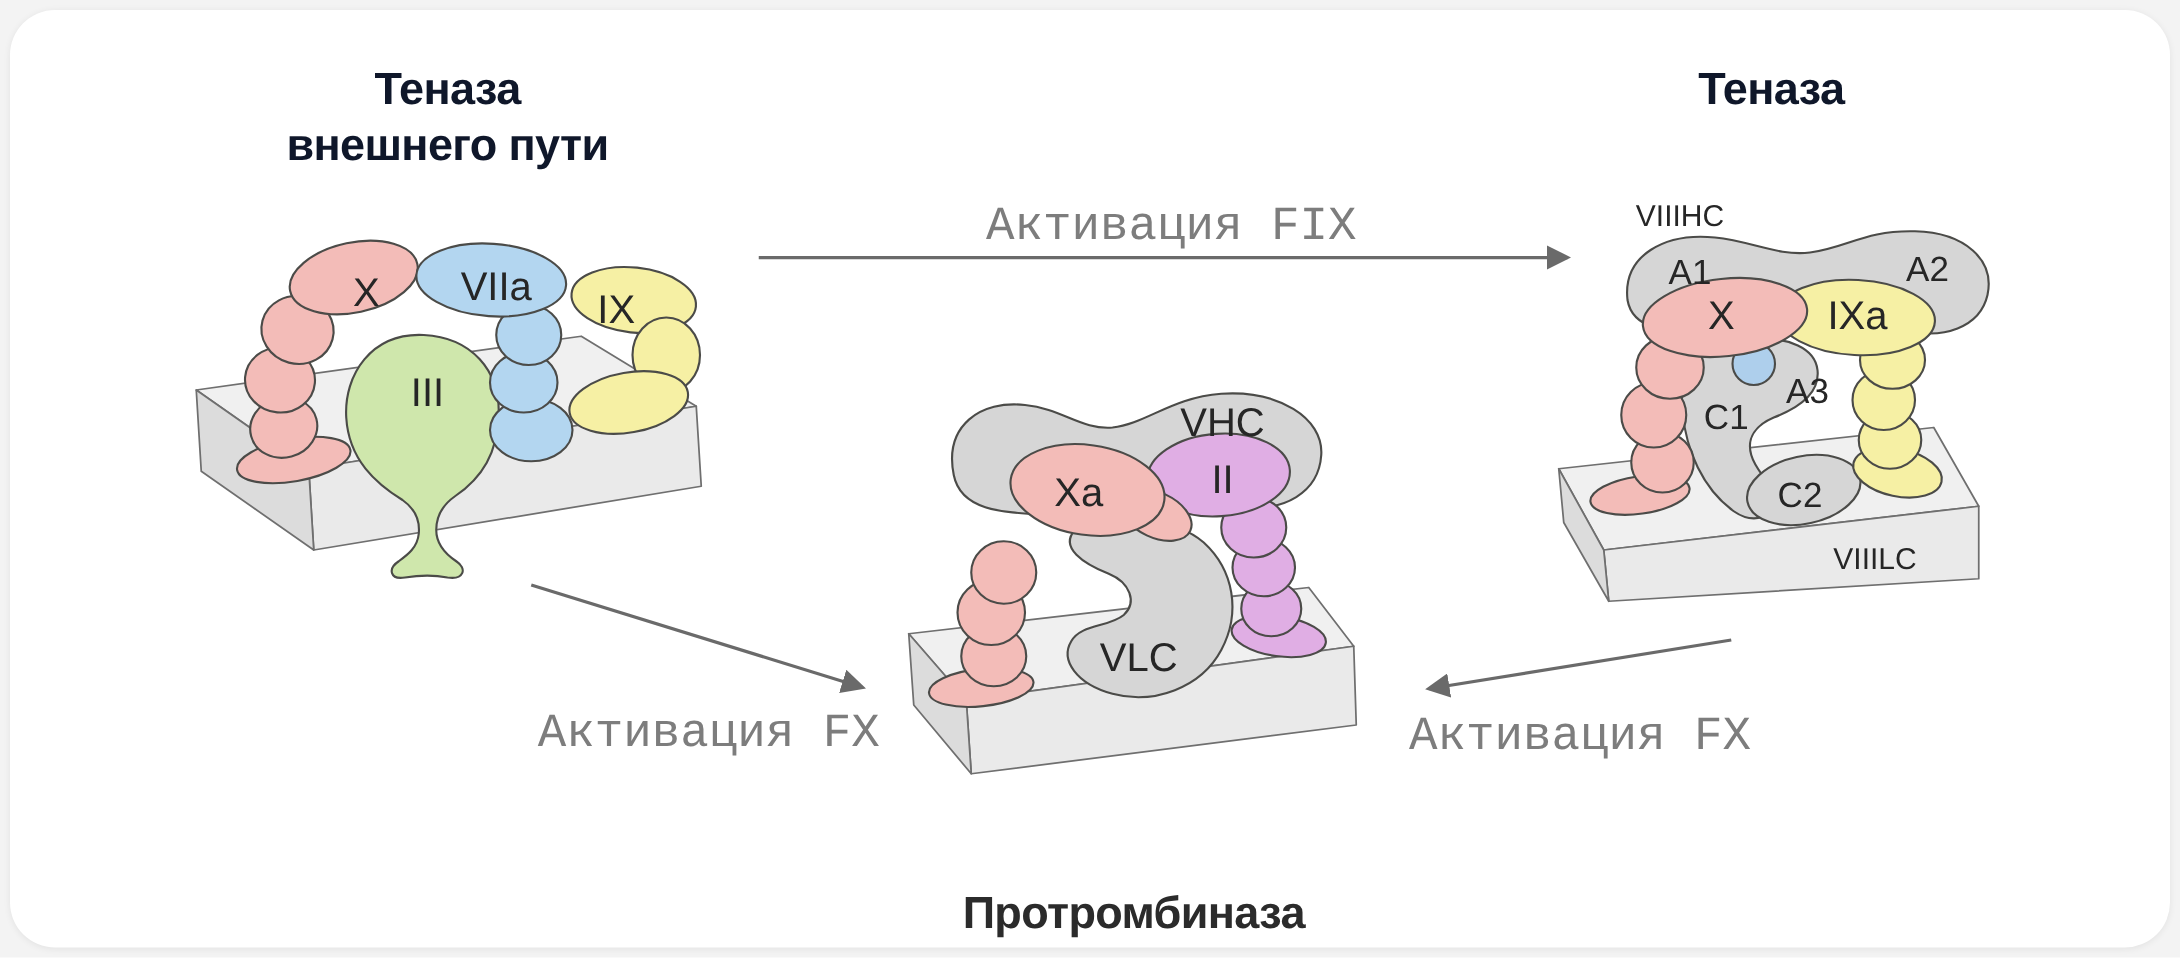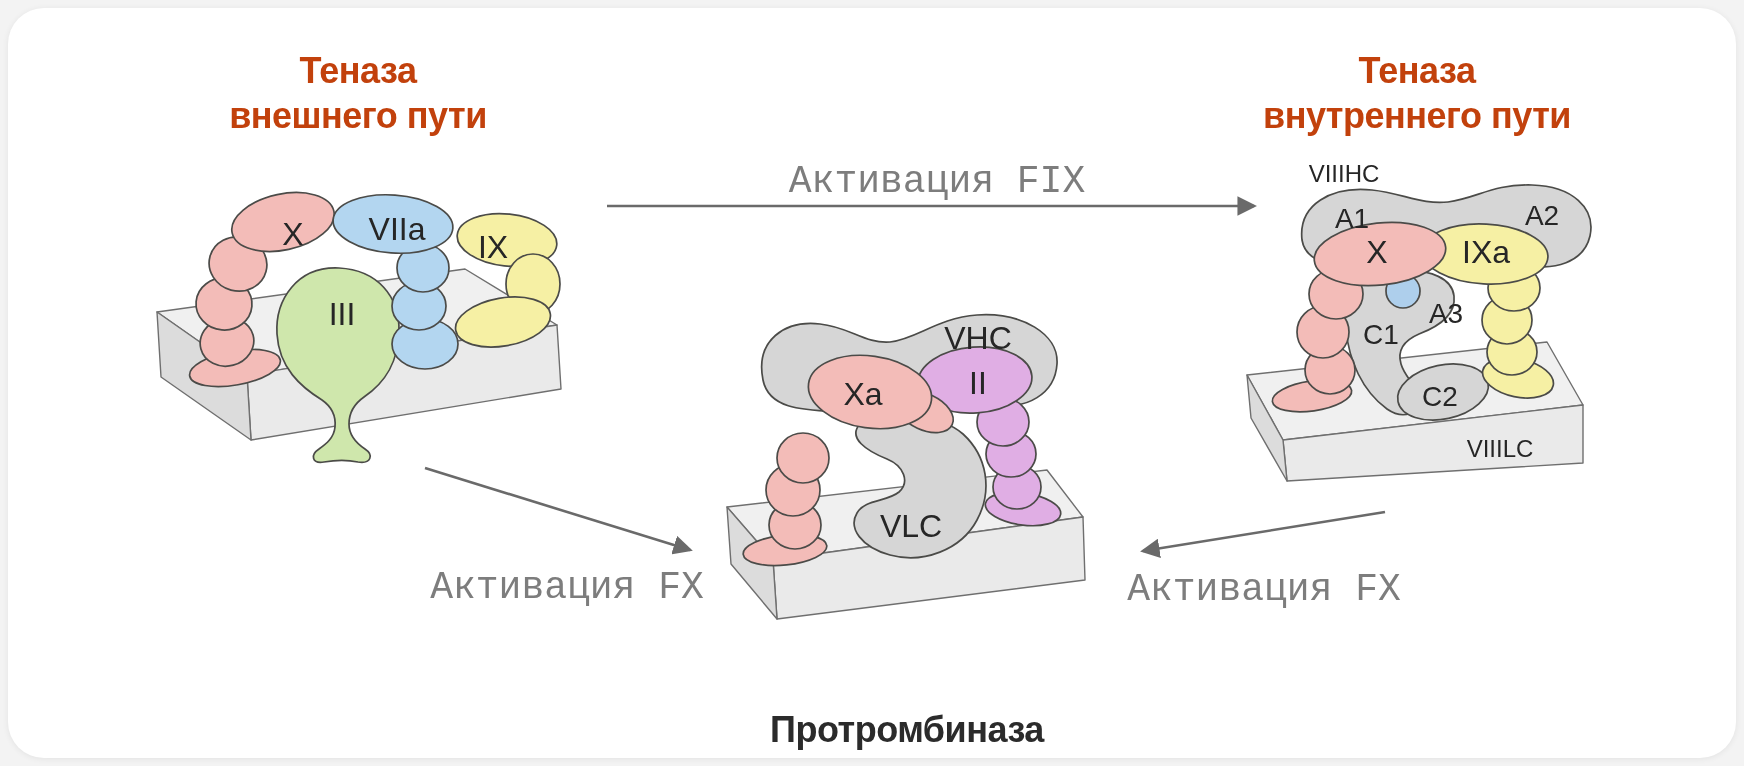--- a/index.html
+++ b/index.html
@@ -16,21 +16,21 @@
     border-radius:36px;
     box-shadow:0 1px 6px rgba(0,0,0,0.07);
   }
   .title{
     position:absolute;
     transform:translateX(-50%);
     text-align:center;
     font-size:36px;font-weight:bold;
     letter-spacing:-0.5px;
     line-height:45px;
-    color:#c2410c;
+    color:#0f172a;
     white-space:nowrap;
   }
   .arrow-label{
     position:absolute;
     transform:translateX(-50%);
     font-size:38px;
     color:#7d7d7d;
     white-space:nowrap;
     font-family:Liberation Mono, monospace;
   }
@@ -62,21 +62,20 @@
 
 <div class="stage">
   <div class="card"></div>
 
   <div class="title" style="left:358px;top:48px">
     <div>Теназа</div>
     <div>внешнего пути</div>
   </div>
   <div class="title" style="left:1417px;top:48px">
     <div>Теназа</div>
-    <div>внутреннего пути</div>
   </div>
   <div class="bottom-title" style="left:907px;top:709px">Протромбиназа</div>
 
   <div class="arrow-label" style="left:937px;top:160px">Активация FIX</div>
   <div class="arrow-label" style="left:567px;top:566px">Активация FX</div>
   <div class="arrow-label" style="left:1264px;top:568px">Активация FX</div>
 
   <svg class="arrows" width="1744" height="766" viewBox="0 0 1744 766">
     <defs>
       <marker id="ah" viewBox="0 0 10 10" refX="8.5" refY="5" markerWidth="7.5" markerHeight="7.5" orient="auto-start-reverse">

